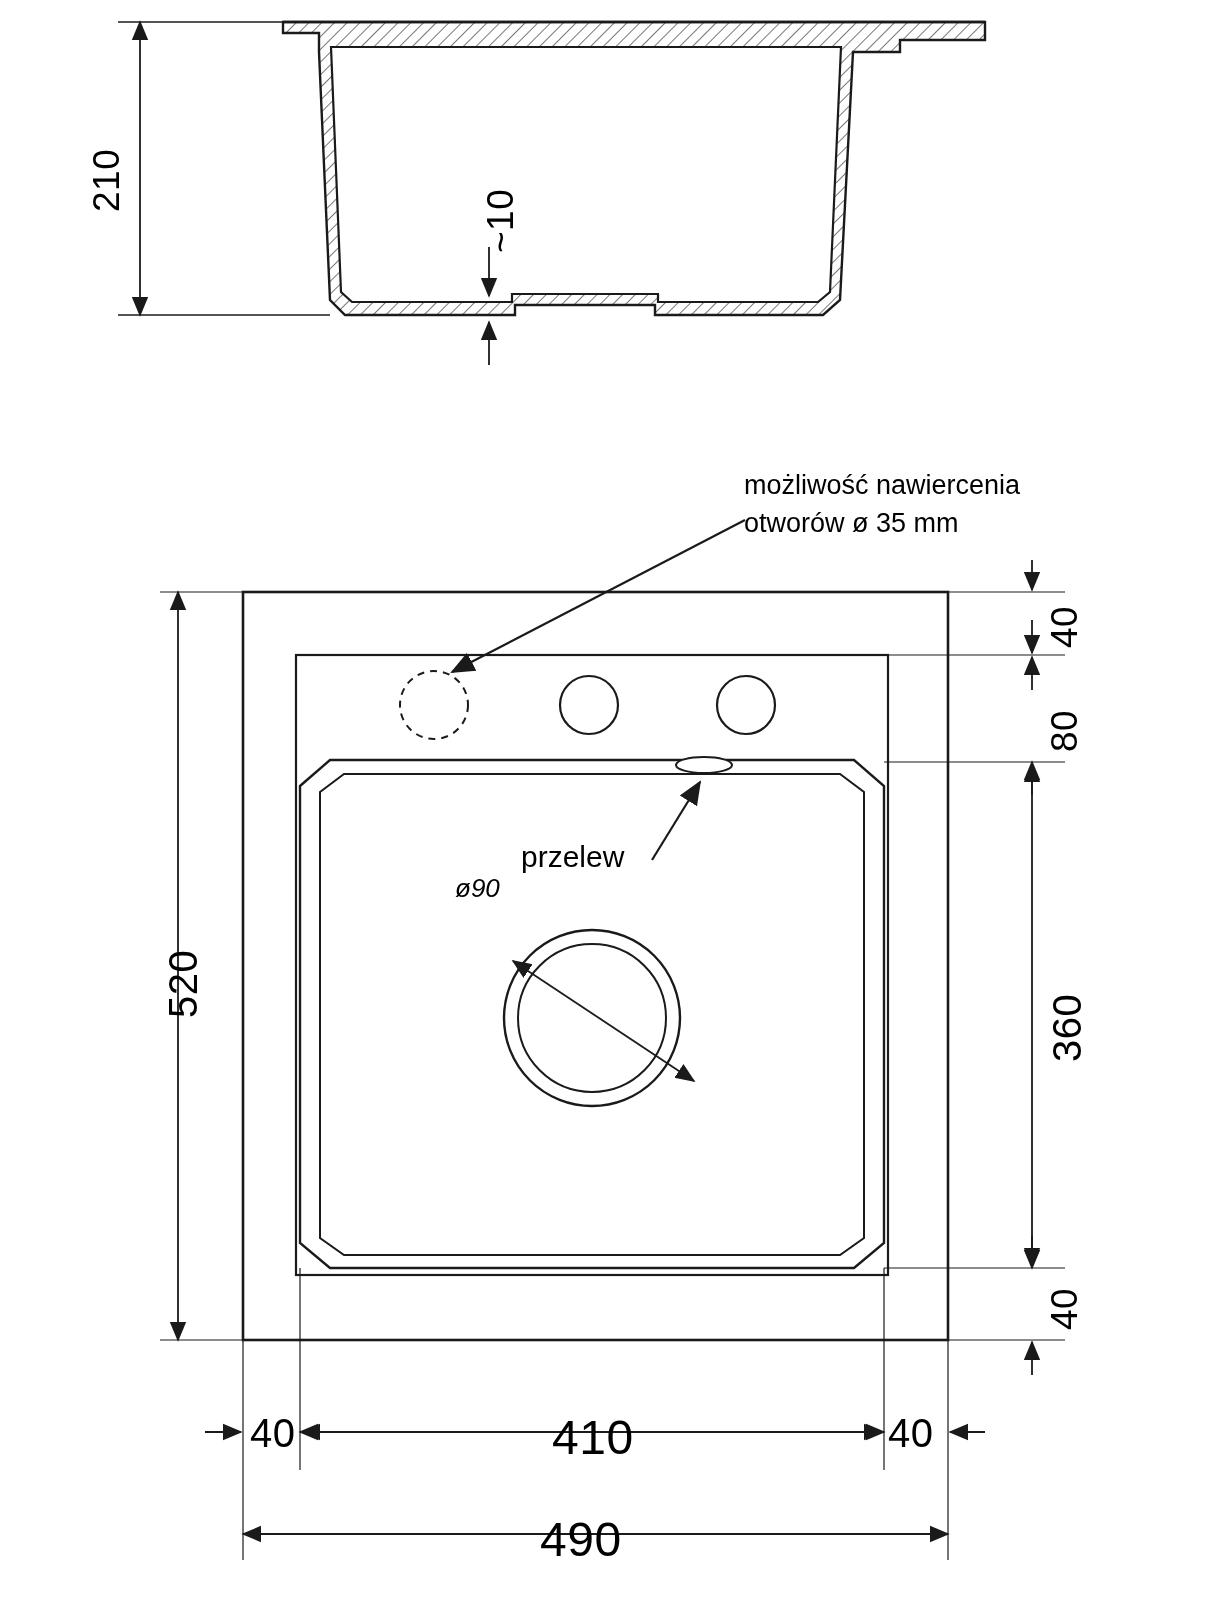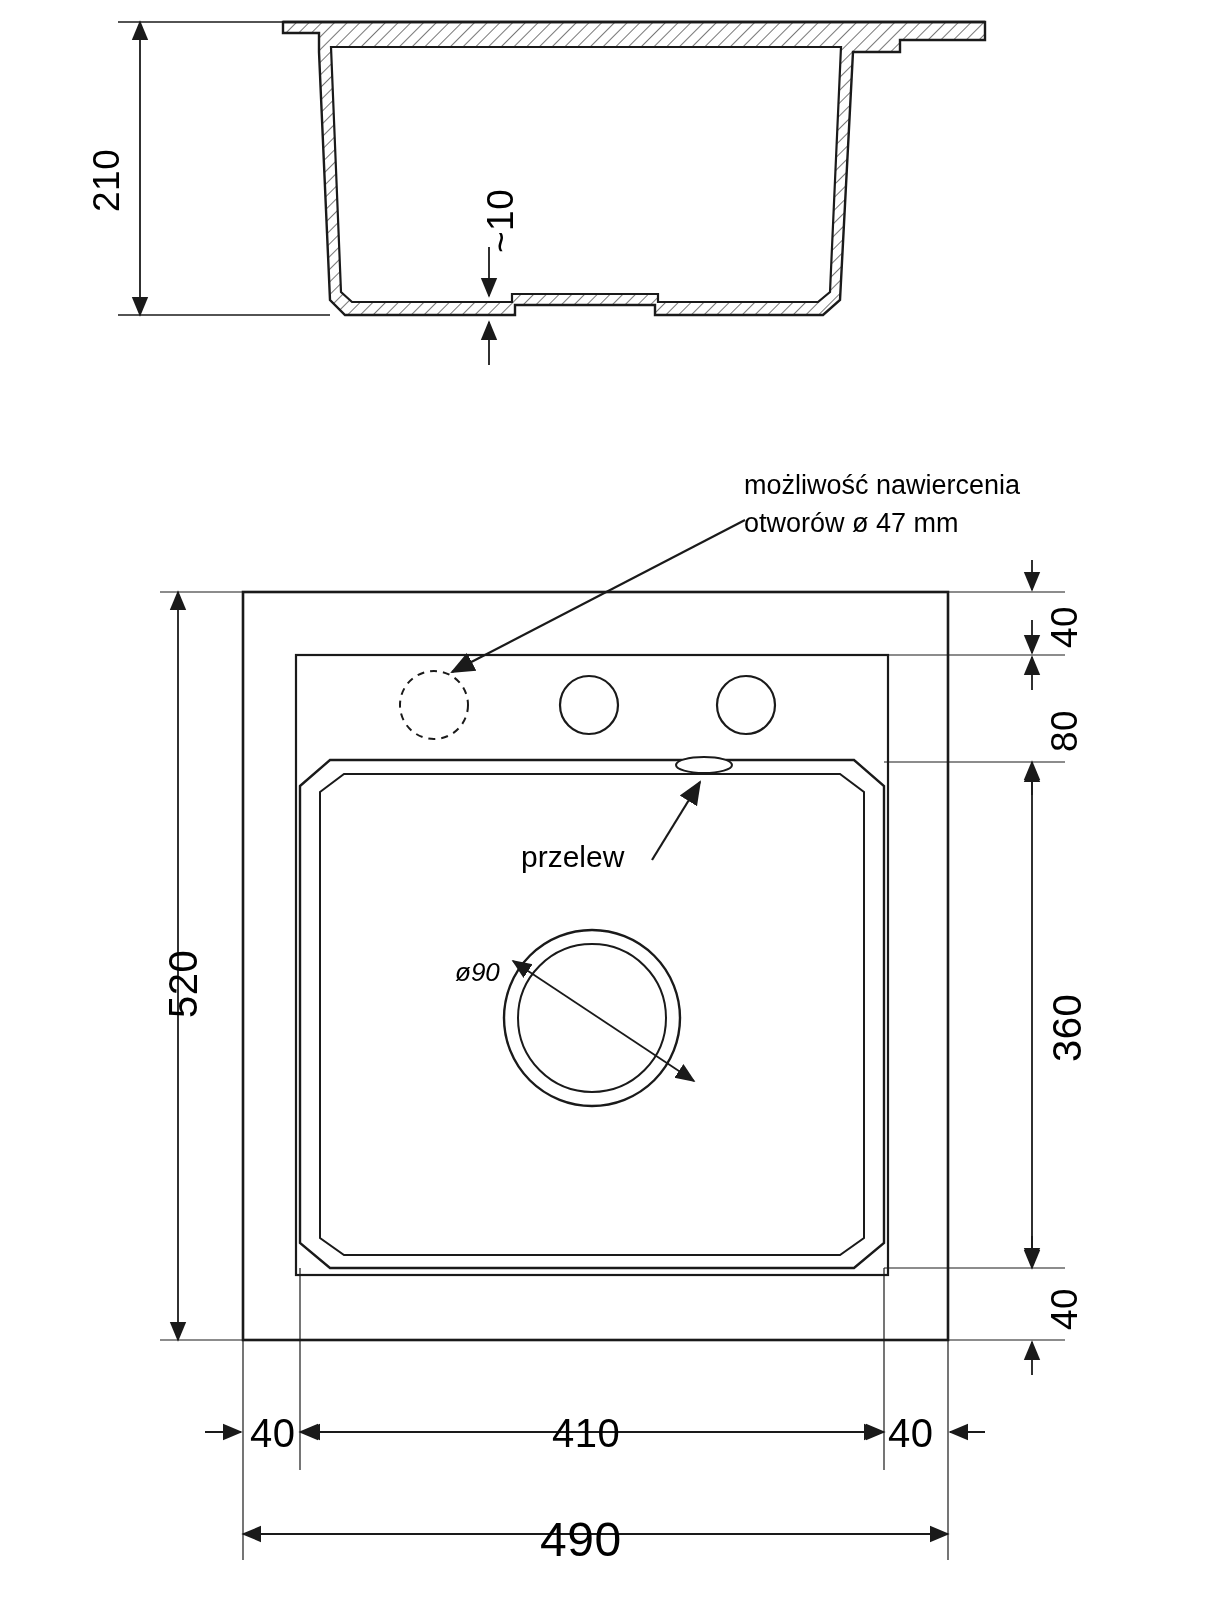--- a/index.html
+++ b/index.html
@@ -141,37 +141,37 @@
 
       <line x1="243" y1="1534" x2="948" y2="1534" stroke="#1a1a1a" stroke-width="1.8" marker-start="url(#arrStart)" marker-end="url(#arrEnd)"></line>
     </g>
   </svg>
 
   <div class="lbl dim dim-rot" style="left:86px; top:212px; transform: rotate(-90deg);">210</div>
 
   <div class="lbl dim dim-rot" style="left:480px; top:253px; transform: rotate(-90deg);">~10</div>
 
   <div class="lbl note" style="left:744px; top:470px;text-align:center;">możliwość nawiercenia</div>
-  <div class="lbl note" style="left:744px; top:508px;">otworów ø 47 mm</div>
+  <div class="lbl note" style="left:744px; top:508px;">otworów ø 35 mm</div>
 
   <div class="lbl note" style="left:521px; top:840px; font-size:30px;text-align:right;">przelew</div>
 
-  <div class="lbl small" style="left:455px; top:958px; font-style:italic;">ø90</div>
+  <div class="lbl small" style="left:455px; top:874px; font-style:italic;">ø90</div>
 
   <div class="lbl dim dim-rot" style="left:160px; top:1018px; transform: rotate(-90deg); font-size:40px;">520</div>
 
   <div class="lbl dim dim-rot" style="left:1044px; top:648px; transform: rotate(-90deg);">40</div>
 
   <div class="lbl dim dim-rot" style="left:1044px; top:752px; transform: rotate(-90deg);">80</div>
 
   <div class="lbl dim dim-rot" style="left:1044px; top:1062px; transform: rotate(-90deg); font-size:40px;">360</div>
 
   <div class="lbl dim dim-rot" style="left:1044px; top:1330px; transform: rotate(-90deg);">40</div>
 
   <div class="lbl dim" style="left:250px; top:1410px; font-size:40px;">40</div>
 
-  <div class="lbl dim" style="left:552px; top:1410px; font-size:40px;">410</div>
+  <div class="lbl dim" style="left:552px; top:1410px; font-size:48px;">410</div>
 
   <div class="lbl dim" style="left:888px; top:1410px; font-size:40px;">40</div>
 
   <div class="lbl dim" style="left:540px; top:1512px; font-size:48px;">490</div>
 
 </div>
 
 </body></html>

